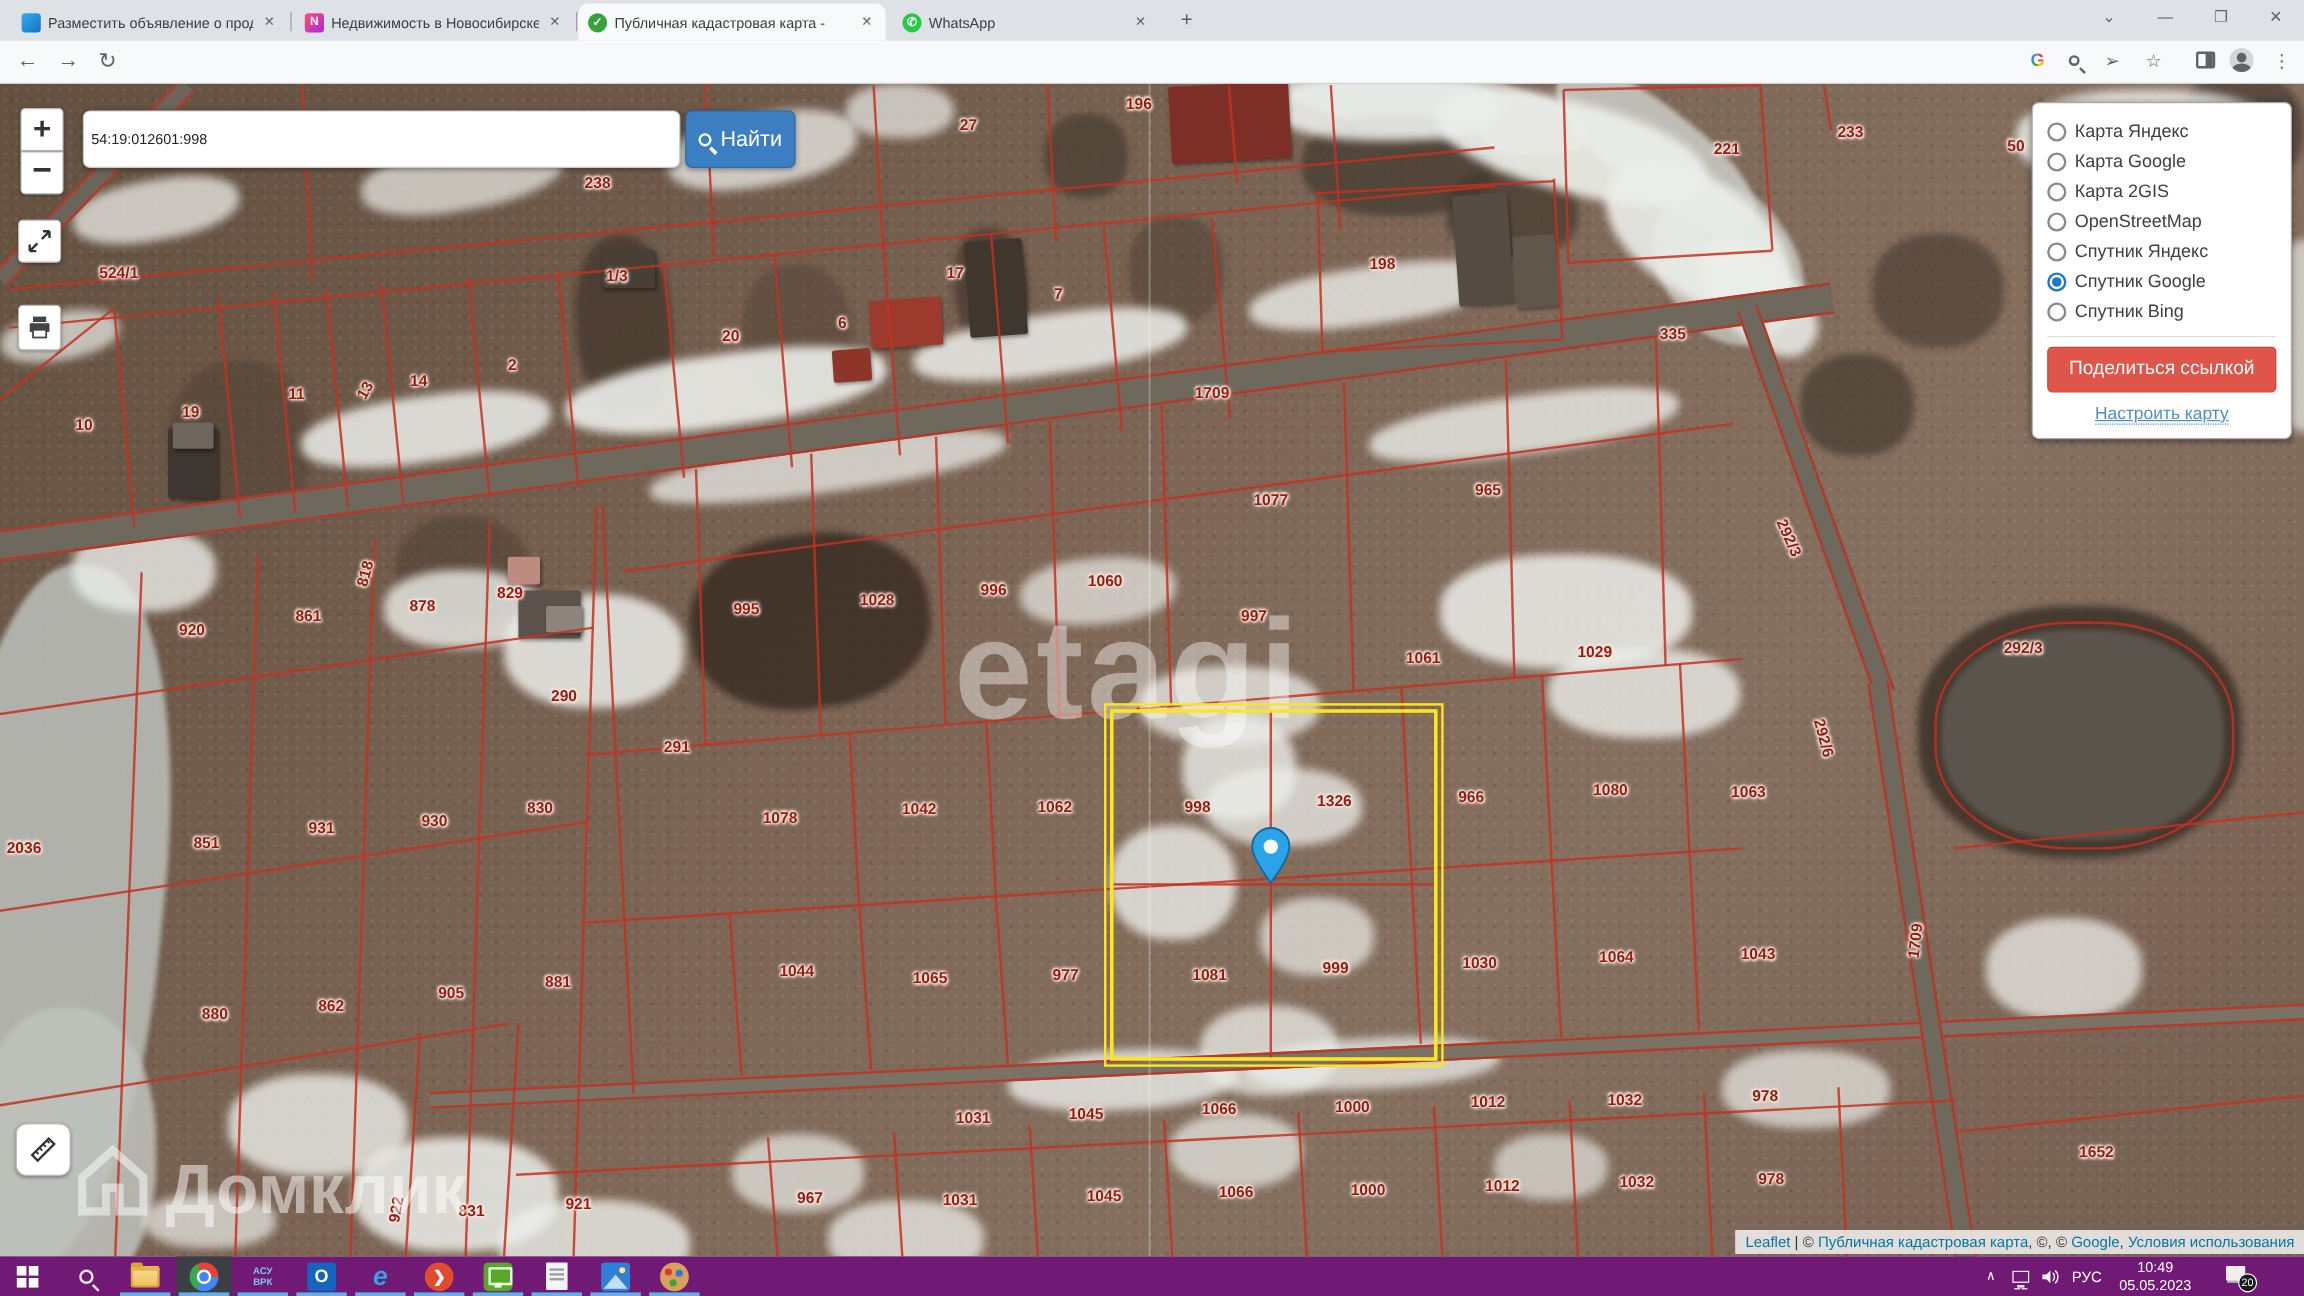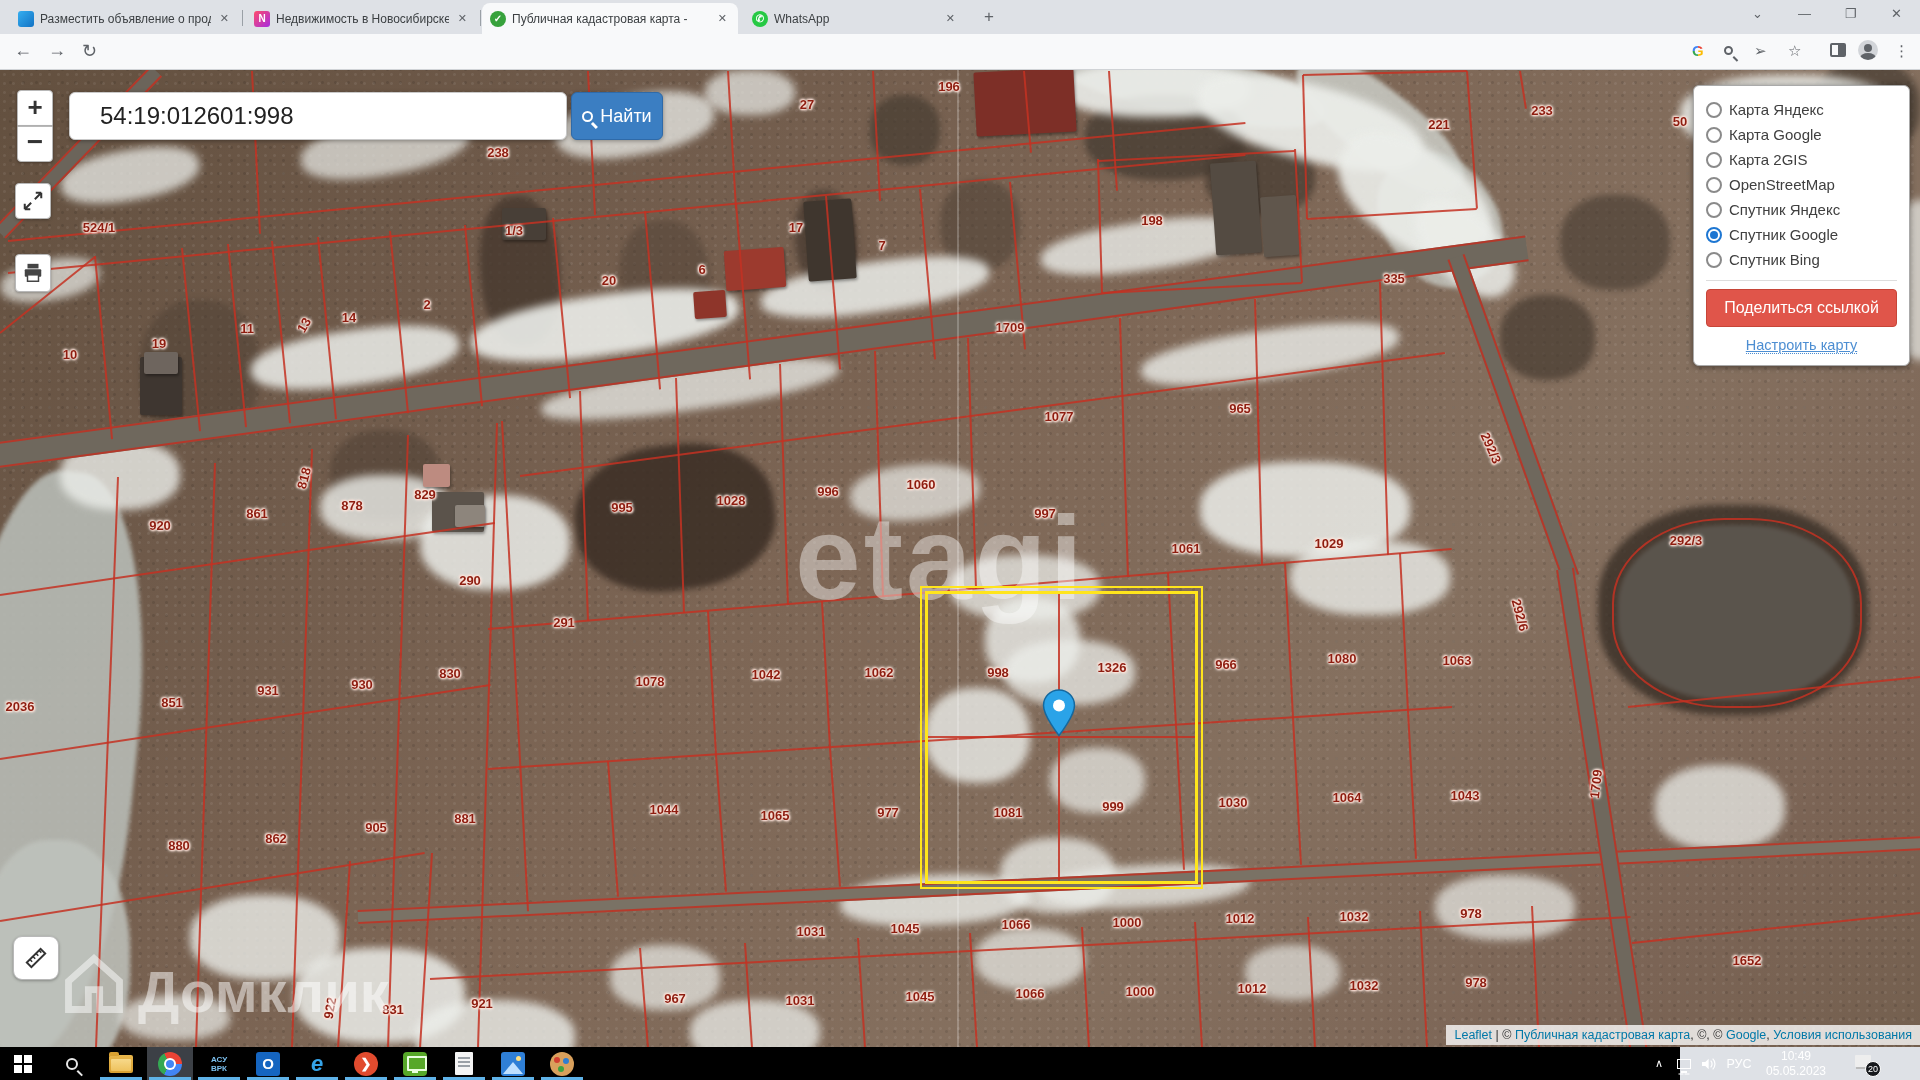--- a/index.html
+++ b/index.html
@@ -60,21 +60,21 @@
   #pin { position:absolute; left:1042px; top:619px; }
   #pathline { position:absolute; left:957px; top:0; width:2px; height:977px; background:rgba(255,255,255,.22); }
 
   
   .ctl { position:absolute; background:#fff; border:1px solid #b8b8b8; border-radius:4px; text-align:center; color:#333; box-shadow:0 1px 3px rgba(0,0,0,.3); }
   #zoom-in { left:17px; top:20px; width:36px; height:36px; font-size:26px; font-weight:bold; line-height:32px; border-radius:4px 4px 0 0; }
   #zoom-out { left:17px; top:56px; width:36px; height:36px; font-size:28px; font-weight:bold; line-height:30px; border-radius:0 0 4px 4px; }
   #fullscreen { left:15px; top:113px; width:36px; height:36px; }
   #printbtn { left:15px; top:184px; width:36px; height:38px; }
   #rulerbtn { left:13px; top:866px; width:46px; height:44px; border-radius:9px; }
-  #searchbox { position:absolute; left:69px; top:22px; width:498px; height:48px; border:1px solid #c9c9c9; border-radius:6px; background:#fff; font-size:24px; color:#222; padding:0 30px; box-shadow:0 1px 4px rgba(0,0,0,.35); }
+  #searchbox { position:absolute; left:69px; top:22px; width:498px; height:48px; border:1px solid #c9c9c9; border-radius:6px; background:#fff; font-size:12px; color:#222; padding:0 6px; box-shadow:0 1px 4px rgba(0,0,0,.35); }
   #findbtn { position:absolute; left:571px; top:22px; width:92px; height:48px; background:#3b7ec2; border:1px solid #2f6aa8; border-radius:6px; color:#fff; font-size:18px; display:flex; align-items:center; justify-content:center; gap:7px; box-shadow:0 1px 4px rgba(0,0,0,.35); }
   .wmag { width:11px; height:11px; border:2.5px solid #fff; border-radius:50%; position:relative; }
   .wmag:after { content:""; position:absolute; left:9px; top:9px; width:7px; height:2.5px; background:#fff; transform:rotate(45deg); transform-origin:0 0; }
   #tooltip { position:absolute; left:22px; top:925px; width:268px; height:34px; background:#fff; border-radius:17px; box-shadow:0 1px 4px rgba(0,0,0,.4); font-size:15px; color:#222; display:flex; align-items:center; justify-content:center; }
   #attribution { position:absolute; right:0; bottom:2px; background:rgba(255,255,255,.78); font-size:12.5px; color:#333; padding:3px 8px; }
   #attribution a { color:#0078a8; text-decoration:none; }
 
   
   #panel { position:absolute; left:1693px; top:15px; width:217px; background:#fff; border:1px solid #aaa; border-radius:6px; box-shadow:0 1px 6px rgba(0,0,0,.45); padding:11px 12px 12px 12px; }
   .lrow { display:flex; align-items:center; height:25px; font-size:15px; color:#404040; gap:7px; }
@@ -84,21 +84,21 @@
   #panel hr { border:none; border-top:1px solid #ddd; margin:8px 0; }
   .ckrow { display:flex; font-size:14.5px; color:#222; gap:9px; margin:6px 0; line-height:17px; }
   .ckbox { width:17px; height:17px; border:2px solid #8a8a8a; border-radius:3px; flex:0 0 17px; background:#fff; }
   .ckbox.on { background:#2d9cdb; border-color:#2d9cdb; position:relative; }
   .ckbox.on:before { content:"✓"; position:absolute; left:2px; top:-1px; color:#fff; font-size:13px; font-weight:bold; }
   #sharebtn { width:100%; height:38px; margin-top:8px; background:#e0554a; border:1px solid #c74538; border-radius:4px; color:#fff; font-size:16px; display:flex; align-items:center; justify-content:center; }
   #cfglink { display:block; text-align:center; margin-top:10px; font-size:14.5px; color:#4d8ed2; }
   #cfglink span { border-bottom:1px dotted #4d8ed2; }
 
   
-  #taskbar { position:absolute; left:0; top:1047px; width:1680px; height:33px; background:#000000; display:flex; align-items:center; }
+  #taskbar { position:absolute; left:0; top:1047px; width:1920px; height:33px; background:#701a75; display:flex; align-items:center; }
   .tb-item { position:absolute; top:0; width:46px; height:33px; display:flex; align-items:center; justify-content:center; }
   .tb-item.open:after { content:""; position:absolute; left:2px; bottom:0; width:42px; height:3px; background:#5fb2e8; }
   .tb-item.active { background:#3c4046; }
   .tray { position:absolute; top:0; height:33px; display:flex; align-items:center; justify-content:center; color:#fff; }
   .win-grid { display:grid; grid-template-columns:8px 8px; grid-template-rows:8px 8px; gap:2px; }
   .win-grid div { background:#fff; }
   .s-mag { width:12px; height:12px; border:2px solid #e8e8e8; border-radius:50%; position:relative; }
   .s-mag:after { content:""; position:absolute; left:10px; top:10px; width:7px; height:2px; background:#e8e8e8; transform:rotate(45deg); transform-origin:0 0; }
   .folder { position:relative; width:24px; height:18px; background:linear-gradient(#e8b64c,#d9a132); border-radius:2px; }
   .folder:before { content:""; position:absolute; left:0; top:-3px; width:10px; height:4px; background:#d9a132; border-radius:2px 2px 0 0; }

